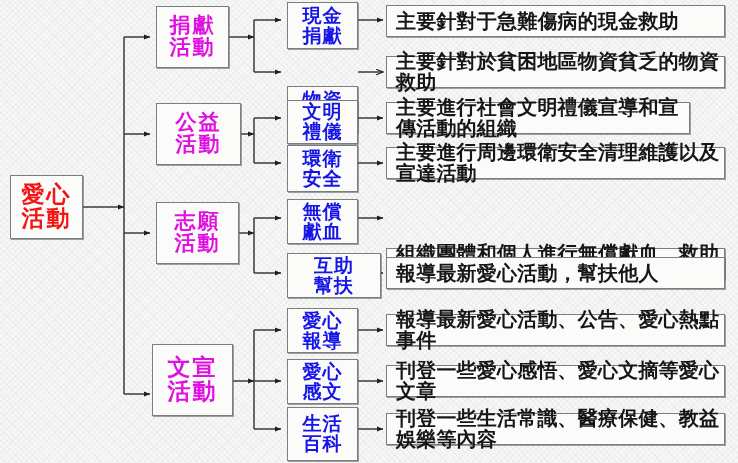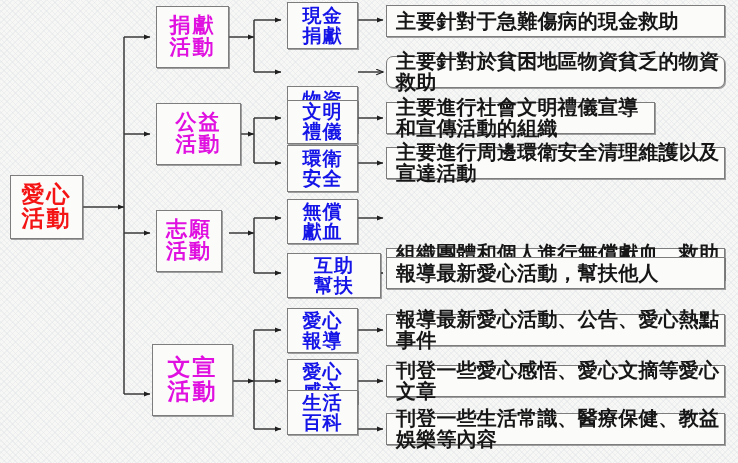--- a/index.html
+++ b/index.html
@@ -128,47 +128,47 @@
     </g>
   </svg>
 
   <div class="node root" style="left:10px; top:175px; width:73px; height:64px;">愛心
 活動</div>
 
   <div class="node cat" style="left:156px; top:6px; width:73px; height:62px;">捐獻
 活動</div>
   <div class="node cat" style="left:156px; top:103px; width:85px; height:62px;">公益
 活動</div>
-  <div class="node cat" style="left:156px; top:210px; width:66px; height:62px;">志願
+  <div class="node cat" style="left:156px; top:202px; width:83px; height:62px;">志願
 活動</div>
   <div class="node cat" style="left:152px; top:344px; width:81px; height:72px; font-size:23px;">文宣
 活動</div>
 
   <div class="node leaf" style="left:287px; top:2px; width:71px; height:47px;">現金
 捐獻</div>
   <div class="node leaf" style="left:287px; top:54px; width:71px; height:47px;margin-top:32px;">物資
 捐獻</div>
   <div class="node leaf" style="left:287px; top:100px; width:71px; height:44px;">文明
 禮儀</div>
   <div class="node leaf" style="left:287px; top:145px; width:71px; height:47px;">環衛
 安全</div>
   <div class="node leaf" style="left:287px; top:199px; width:71px; height:45px;">無償
 獻血</div>
   <div class="node leaf" style="left:287px; top:253px; width:94px; height:45px;">互助
 幫扶</div>
   <div class="node leaf" style="left:287px; top:308px; width:71px; height:45px;">愛心
 報導</div>
   <div class="node leaf" style="left:287px; top:359px; width:71px; height:45px;">愛心
 感文</div>
-  <div class="node leaf" style="left:287px; top:390px; width:71px; height:45px;">生活
+  <div class="node leaf" style="left:287px; top:407px; width:71px; height:54px;">生活
 百科</div>
 
   <div class="node desc" style="left:386px; top:5px; width:339px; height:32px;">主要針對于急難傷病的現金救助</div>
-  <div class="node desc" style="left:386px; top:56px; width:339px; height:32px;border-radius:7px;">主要針對於貧困地區物資貧乏的物資救助</div>
-  <div class="node desc" style="left:386px; top:102px; width:269px; height:32px;">主要進行社會文明禮儀宣導和宣傳活動的組織</div>
+  <div class="node desc" style="left:386px; top:56px; width:339px; height:32px;">主要針對於貧困地區物資貧乏的物資救助</div>
+  <div class="node desc" style="left:386px; top:102px; width:304px; height:32px;">主要進行社會文明禮儀宣導和宣傳活動的組織</div>
   <div class="node desc" style="left:386px; top:147px; width:339px; height:32px;">主要進行周邊環衛安全清理維護以及宣達活動</div>
   <div class="node desc" style="left:386px; top:202px; width:339px; height:32px;margin-top:46px;">組織團體和個人進行無償獻血，救助他人生命</div>
   <div class="node desc" style="left:386px; top:257px; width:339px; height:32px;">報導最新愛心活動，幫扶他人</div>
   <div class="node desc" style="left:386px; top:314px; width:339px; height:32px;">報導最新愛心活動、公告、愛心熱點事件</div>
   <div class="node desc" style="left:386px; top:365px; width:339px; height:32px;">刊登一些愛心感悟、愛心文摘等愛心文章</div>
   <div class="node desc" style="left:386px; top:413px; width:339px; height:32px;">刊登一些生活常識、醫療保健、教益娛樂等內容</div>
 
 </div>
 
 </body></html>

